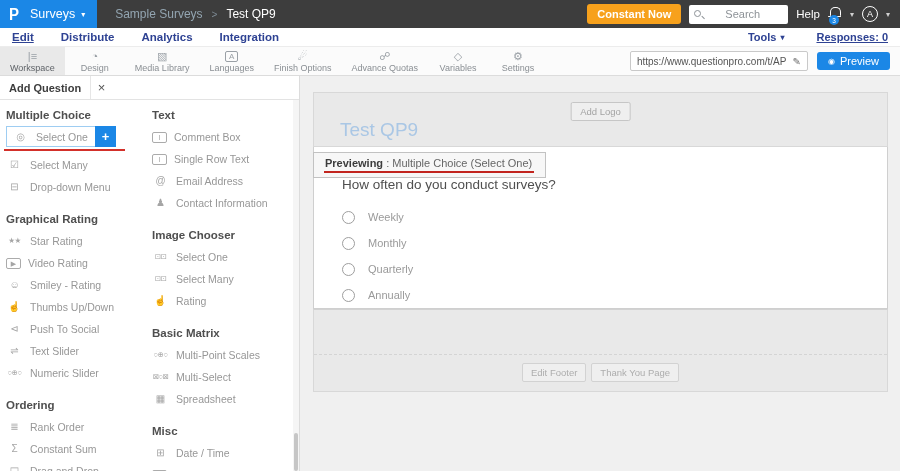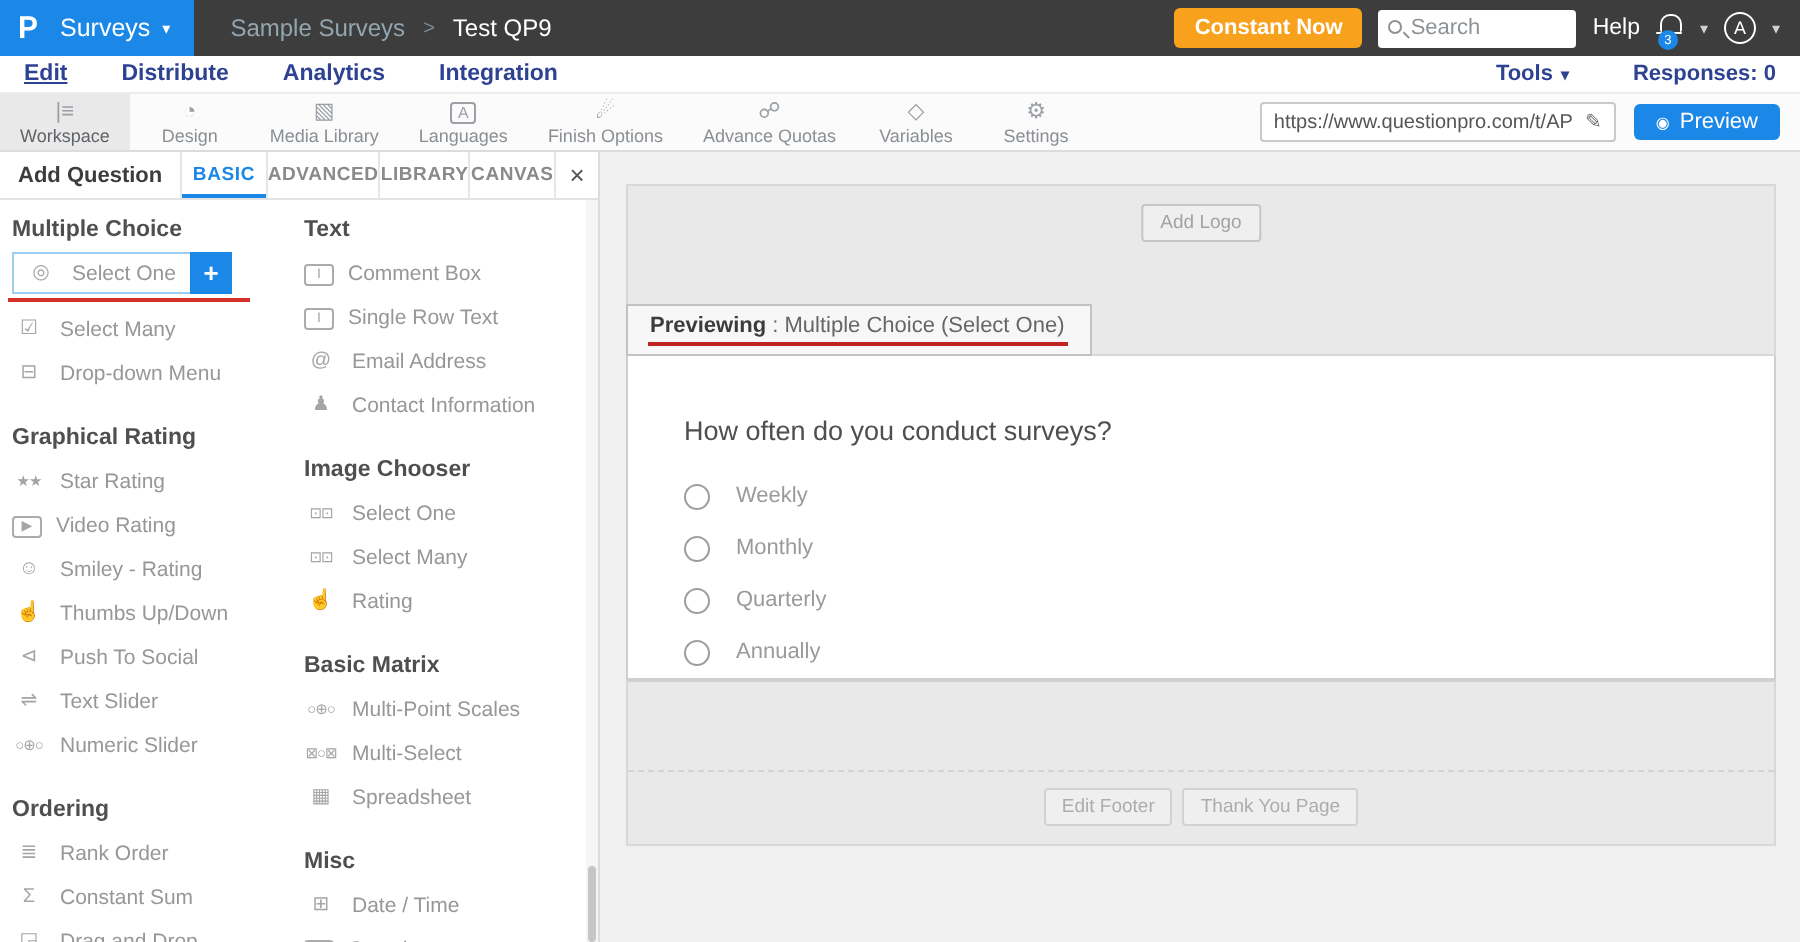--- a/index.html
+++ b/index.html
@@ -12,21 +12,21 @@
   .logo { color:#fff; font-size:15px; font-weight:bold; transform:scaleY(1.05); }
   .app-menu { color:#fff; font-size:12.5px; display:flex; align-items:center; gap:6px; }
   .caret { font-size:8px; color:#fff; }
   .caret.dim { color:#cfcfcf; }
   .crumbs { margin-left:18px; font-size:12px; display:flex; align-items:center; }
   .crumb-parent { color:#93a5b1; cursor:pointer; }
   .crumb-sep { color:#7d8a94; margin:0 9px; font-size:10px; }
   .crumb-cur { color:#ffffff; }
   .top-right { margin-left:auto; display:flex; align-items:center; gap:8px; padding-right:10px; }
   .upgrade { background:#f7a11c; color:#fff; border:none; border-radius:3px; font-size:11px; font-weight:bold; padding:4px 10px; cursor:pointer; font-family:inherit; }
-  .searchbox { width:99px; height:19px; background:#fff; border-radius:2px; display:flex; align-items:center; padding:0 5px; gap:0; }
+  .searchbox { width:99px; height:19px; background:#fff; border-radius:2px; display:flex; align-items:center; padding:0 5px; gap:20px; }
   .mag { position:relative; width:11px; height:11px; flex:0 0 auto; }
   .mag-c { position:absolute; width:7px; height:7px; border:1.4px solid #8d9297; border-radius:50%; left:0; top:1px; }
   .mag-h { position:absolute; width:4px; height:1.4px; background:#8d9297; transform:rotate(45deg); right:0px; bottom:1px; }
   .searchbox input { border:none; outline:none; width:100%; font-size:11px; font-family:inherit; color:#444; background:transparent; }
   .searchbox input::placeholder { color:#8d9297; }
   .help { color:#fff; font-size:11.5px; cursor:pointer; }
   .bellwrap { position:relative; width:14px; height:14px; cursor:pointer; }
   .bell { position:absolute; left:1px; top:0; width:12px; height:11px; }
   .bell::before { content:""; position:absolute; left:1px; top:0; width:9px; height:8px; border:1.4px solid #fff; border-bottom:none; border-radius:5px 5px 1px 1px; }
   .bell::after { content:""; position:absolute; left:-1px; top:8.5px; width:13px; height:1.4px; background:#fff; border-radius:1px; }
@@ -34,21 +34,21 @@
   .avatar { width:16px; height:16px; border:1.4px solid #fff; border-radius:50%; color:#fff; font-size:9px; display:flex; align-items:center; justify-content:center; cursor:pointer; }
 
   
   .menubar { height:18px; background:#fff; display:flex; align-items:center; padding:0 12px; flex:0 0 auto; }
   .menu-left { display:flex; gap:27px;text-align:center; }
   .menu-link { color:#2e4293; font-size:11.5px; font-weight:bold; cursor:pointer; }
   .menu-link.active { text-decoration:underline; }
   .menu-right { margin-left:auto; display:flex; gap:32px; align-items:center; }
   .tools { color:#2e4293; font-size:11px; font-weight:bold; cursor:pointer; display:flex; align-items:center; gap:4px; }
   .tools .caret { color:#2e4293; }
-  .responses { color:#2e4293; font-size:11px; font-weight:bold; cursor:pointer; }
+  .responses { color:#2e4293; font-size:11px; font-weight:bold; cursor:pointer;text-decoration:underline; }
 
   
   .toolbar { height:30px; background:#fbfbfb; border-top:1px solid #ececec; border-bottom:1px solid #dcdcdc; display:flex; align-items:stretch; flex:0 0 auto; }
   .toolbar-items { display:flex; }
   .t-item { min-width:60px; padding:2px 10px 1px; display:flex; flex-direction:column; align-items:center; justify-content:center; gap:1px; cursor:pointer; }
   .t-item.active { background:#e9e9e9; }
   .t-icon { font-size:11px; line-height:12px; color:#9aa0a6; }
   .t-icon.boxed { font-size:8px; line-height:9px; border:1px solid #9aa0a6; border-radius:2px; padding:0 3px; }
   .t-label { font-size:9px; color:#8a8f94; white-space:nowrap; }
   .t-item.active .t-label { color:#5f6368; }
@@ -82,21 +82,21 @@
   .q-icon.boxed { border:1px solid #ababab; border-radius:2px; font-size:7px; line-height:9px; height:11px; width:15px; }
   .q-item.selected { border:1px solid #9ecdf2; height:21px; width:110px; padding-left:5px; margin:2px 0 7px; }
   .q-item.selected::after { content:""; position:absolute; left:-3px; right:-10px; bottom:-5px; height:2px; background:#d3302a; }
   .plus-btn { margin-left:auto; width:21px; height:21px; margin-right:-1px; background:#1b87e6; color:#fff; font-size:13px; font-weight:bold; display:flex; align-items:center; justify-content:center; }
   .panel-scrollbar { position:absolute; right:0; top:24px; bottom:0; width:6px; background:#f5f5f5; cursor:pointer; }
   .panel-scrollbar .thumb { position:absolute; bottom:0; left:1px; width:4px; height:38px; background:#c6c6c6; border-radius:2px; }
 
   
   .canvas { flex:1; background:#f0f0f0; padding:16px 12px 0 13px; overflow:hidden; }
   .survey-card { position:relative; width:575px; }
-  .s-header { height:86px; background:#e9e9e9; border:1px solid #d8d8d8; position:relative; }
+  .s-header { height:55px; background:#e9e9e9; border:1px solid #d8d8d8; position:relative; }
   .add-logo { position:absolute; top:9px; left:50%; transform:translateX(-50%); background:#efefef; border:1px solid #c6c6c6; border-radius:2px; color:#a3a3a3; font-size:9.5px; font-family:inherit; padding:3px 9px; cursor:pointer; }
   .s-title { position:absolute; left:26px; bottom:5px; color:#aac7e5; font-size:19px; cursor:pointer; }
   .preview-tab { position:absolute; top:60px; left:0; z-index:3; background:#f7f7f7; border:1px solid #c2c2c2; padding:4px 13px 8px 11px; font-size:11px; white-space:nowrap; }
   .pv-label { font-weight:bold; color:#3c3c3c; }
   .pv-value { color:#666; }
   .preview-tab::after { content:""; position:absolute; left:10px; right:11px; bottom:4px; height:2px; background:#c2251f; }
   .s-question-card { background:#fff; border:1px solid #cfcfcf; border-top:none; height:162px; padding:30px 0 0 28px; position:relative; z-index:1; }
   .question { font-size:13.5px; color:#4f4f4f; margin-bottom:12px; cursor:pointer; }
   .opt { display:flex; align-items:center; gap:13px; height:26px; cursor:pointer; }
   .radio { width:13px; height:13px; border:1.5px solid #9e9e9e; border-radius:50%; flex:0 0 auto; }
@@ -205,26 +205,20 @@
         <span>Preview</span>
       </button>
     </div>
   </div>
 
   <div class="workarea">
 
     <aside class="panel">
       <div class="panel-head">
         <span class="panel-title">Add Question</span>
-        <div class="tabs" id="panel-tabs">
-            <div class="tab active">BASIC</div>
-            <div class="tab">ADVANCED</div>
-            <div class="tab">LIBRARY</div>
-            <div class="tab">CANVAS</div>
-          </div>
         <span class="panel-close">×</span>
       </div>
       <div class="panel-body">
         <div class="qcol">
             <div class="sec-heading">Multiple Choice</div>
             <div class="q-item selected">
               <span class="q-icon">◎</span>
               <span class="q-label">Select One</span>
               <span class="plus-btn">+</span>
             </div>

